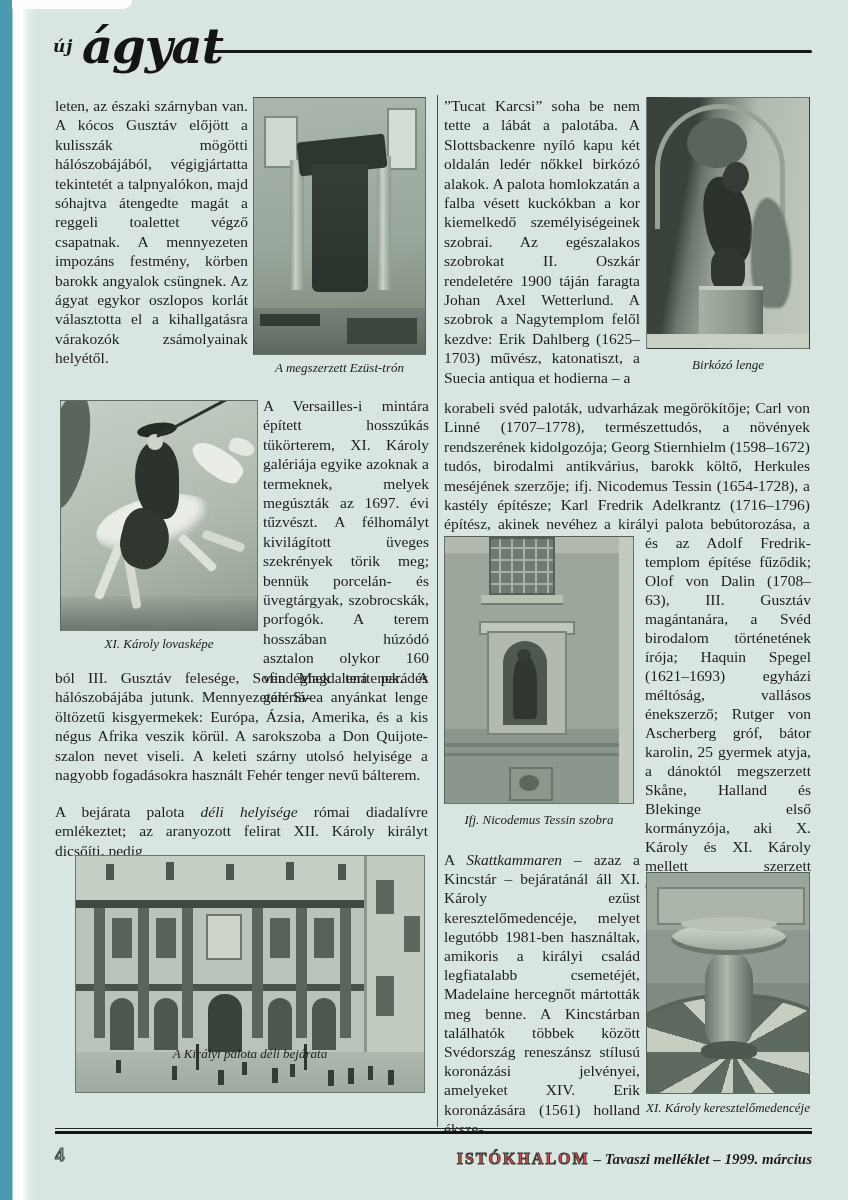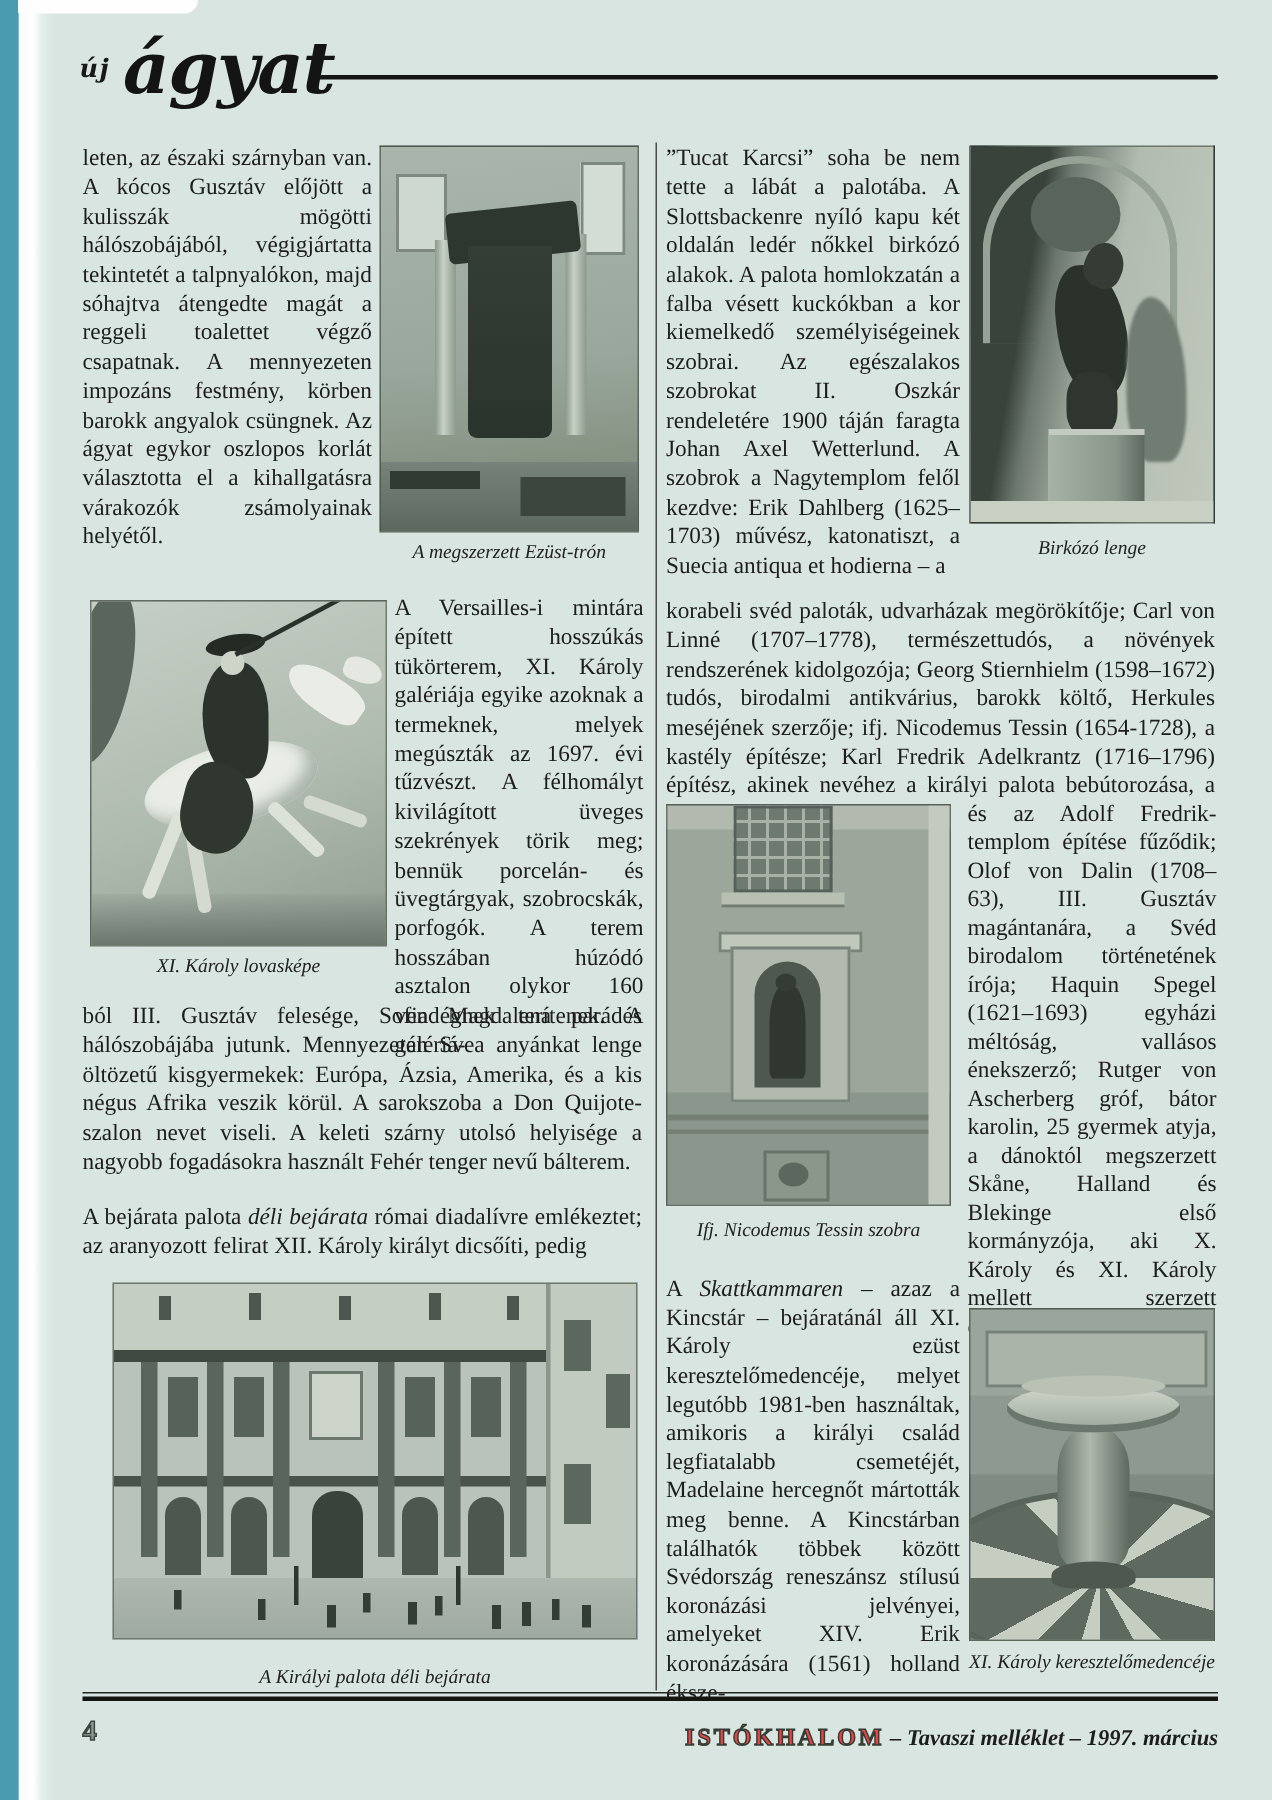--- a/index.html
+++ b/index.html
@@ -68,21 +68,21 @@
   <div class="abs" style="left:86px;top:33px;width:16px;height:16px;background:#cfd4c9;border-radius:50%;"></div>
   <div class="abs" style="left:96px;top:34px;width:110px;height:3px;background:#2a302a;transform:rotate(-28deg);transform-origin:left center;"></div>
   <div class="abs" style="left:60px;top:108px;width:48px;height:60px;background:#30372f;border-radius:40% 60% 50% 50%;transform:rotate(14deg);"></div>
 </div>
 <div class="cap" style="left:60px;top:636px;width:198px;">XI. Károly lovasképe</div>
 
 <div class="p" style="left:263px;top:396px;width:166px;">A Versailles-i mintára épített hosszúkás tükörterem, XI. Károly galériája egyike azoknak a termeknek, melyek megúszták az 1697. évi tűzvészt. A félhomályt kivilágított üveges szekrények törik meg; bennük porcelán- és üvegtárgyak, szobrocskák, porfogók. A terem hosszában húzódó asztalon olykor 160 vendégnek terítenek. A galériá-</div>
 
 <div class="p" style="left:55px;top:668px;width:373px;">ból III. Gusztáv felesége, Sofia Magdalena parádés hálószobájába jutunk. Mennyezetén Svea anyánkat lenge öltözetű kisgyermekek: Európa, Ázsia, Amerika, és a kis négus Afrika veszik körül. A sarokszoba a Don Quijote-szalon nevet viseli. A keleti szárny utolsó helyisége a nagyobb fogadásokra használt Fehér tenger nevű bálterem.</div>
 
-<div class="p" style="left:55px;top:802px;width:373px;"><span>A bejárata palota </span><span class="ital">déli bejárata</span><span> római diadalívre emlékeztet; az aranyozott felirat XII. Károly királyt dicsőíti, pedig</span></div>
+<div class="p" style="left:55px;top:802px;width:373px;"><span>A bejárata palota </span><span class="ital">déli helyisége</span><span> római diadalívre emlékeztet; az aranyozott felirat XII. Károly királyt dicsőíti, pedig</span></div>
 
 <div class="photo" style="left:75px;top:855px;width:350px;height:238px;background:#b9c3b9;">
   <div class="abs" style="left:0;top:0;width:100%;height:44px;background:#c5cec3;"></div>
   <div class="abs" style="left:30px;top:8px;width:8px;height:16px;background:#4d574f;"></div>
   <div class="abs" style="left:90px;top:6px;width:8px;height:18px;background:#4d574f;"></div>
   <div class="abs" style="left:150px;top:8px;width:8px;height:16px;background:#4d574f;"></div>
   <div class="abs" style="left:210px;top:6px;width:8px;height:18px;background:#4d574f;"></div>
   <div class="abs" style="left:262px;top:8px;width:8px;height:16px;background:#4d574f;"></div>
   <div class="abs" style="left:0;top:44px;width:288px;height:8px;background:#3f4941;"></div>
   <div class="abs" style="left:0;top:128px;width:288px;height:7px;background:#49534a;"></div>
@@ -113,21 +113,21 @@
   <div class="abs" style="left:166px;top:206px;width:5px;height:13px;background:#333c35;"></div>
   <div class="abs" style="left:196px;top:212px;width:6px;height:15px;background:#333c35;"></div>
   <div class="abs" style="left:214px;top:208px;width:5px;height:13px;background:#333c35;"></div>
   <div class="abs" style="left:252px;top:214px;width:6px;height:16px;background:#333c35;"></div>
   <div class="abs" style="left:272px;top:212px;width:6px;height:16px;background:#333c35;"></div>
   <div class="abs" style="left:292px;top:210px;width:5px;height:14px;background:#333c35;"></div>
   <div class="abs" style="left:312px;top:214px;width:6px;height:15px;background:#333c35;"></div>
   <div class="abs" style="left:120px;top:188px;width:3px;height:26px;background:#2e372f;"></div>
   <div class="abs" style="left:228px;top:188px;width:3px;height:26px;background:#2e372f;"></div>
 </div>
-<div class="cap" style="left:75px;top:1110px;width:350px;">A Királyi palota déli bejárata</div>
+<div class="cap" style="left:75px;top:1046px;width:350px;">A Királyi palota déli bejárata</div>
 
 <div class="p" style="left:444px;top:96px;width:196px;">”Tucat Karcsi” soha be nem tette a lábát a palotába. A Slottsbackenre nyíló kapu két oldalán ledér nőkkel birkózó alakok. A palota homlokzatán a falba vésett kuckókban a kor kiemelkedő személyiségeinek szobrai. Az egészalakos szobrokat II. Oszkár rendeletére 1900 táján faragta Johan Axel Wetterlund. A szobrok a Nagytemplom felől kezdve: Erik Dahlberg (1625–1703) művész, katonatiszt, a Suecia antiqua et hodierna – a</div>
 
 <div class="photo" style="left:646px;top:97px;width:164px;height:252px;background:linear-gradient(100deg,#39423b 0 26%,#6c776e 34%,#b2bbaf 55%,#c1c9bd);">
   <div class="abs" style="left:8px;top:6px;width:120px;height:120px;border:5px solid #97a297;border-bottom:none;border-radius:120px 120px 0 0;"></div>
   <div class="abs" style="left:40px;top:20px;width:60px;height:50px;background:#59645b;border-radius:50%;"></div>
   <div class="abs" style="left:58px;top:78px;width:46px;height:90px;background:#2b322c;border-radius:40% 55% 45% 50%;transform:rotate(-8deg);"></div>
   <div class="abs" style="left:76px;top:64px;width:26px;height:30px;background:#343c35;border-radius:50% 60% 40% 50%;transform:rotate(24deg);"></div>
   <div class="abs" style="left:64px;top:150px;width:34px;height:44px;background:#2e362f;border-radius:40%;"></div>
   <div class="abs" style="left:104px;top:100px;width:40px;height:110px;background:#717c72;border-radius:40% 60% 30% 40%;filter:blur(1px);"></div>
@@ -163,13 +163,13 @@
   <div class="abs" style="left:-30px;top:120px;width:224px;height:110px;border-radius:50%;background:repeating-conic-gradient(from 0deg at 50% 50%,#c6cec2 0 16deg,#5e6960 16deg 45deg);border:4px solid #59645b;"></div>
   <div class="abs" style="left:58px;top:78px;width:48px;height:96px;background:linear-gradient(90deg,#68736a,#aeb8ac 45%,#5d685f);border-radius:45% 45% 35% 35%/30% 30% 20% 20%;"></div>
   <div class="abs" style="left:24px;top:50px;width:116px;height:32px;background:linear-gradient(180deg,#d2d9cc,#9aa59a);border-radius:50%;box-shadow:inset 0 -5px 0 #6b766d;"></div>
   <div class="abs" style="left:34px;top:44px;width:96px;height:14px;background:#b9c2b5;border-radius:50%;"></div>
   <div class="abs" style="left:54px;top:168px;width:56px;height:18px;background:#4e584f;border-radius:50% 50% 30% 30%;"></div>
 </div>
 <div class="cap" style="left:646px;top:1100px;width:164px;">XI. Károly keresztelőmedencéje</div>
 
 <div class="foot-rule"></div>
 <div class="pagenum">4</div>
-<div class="foot-line"><span class="foot-journal">ISTÓKHALOM</span><span> – Tavaszi melléklet – 1997. március</span></div>
+<div class="foot-line"><span class="foot-journal">ISTÓKHALOM</span><span> – Tavaszi melléklet – 1999. március</span></div>
 
 </body></html>

